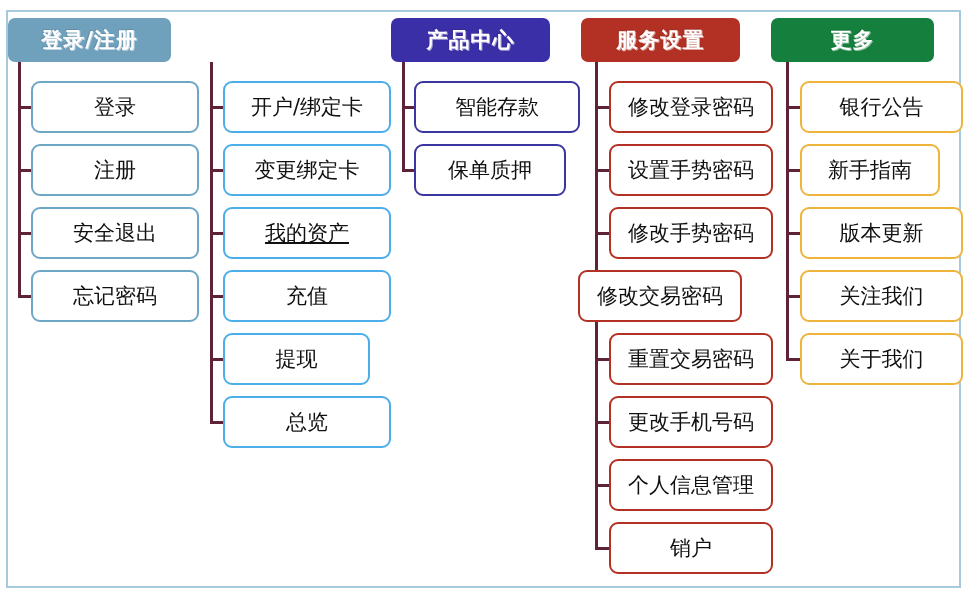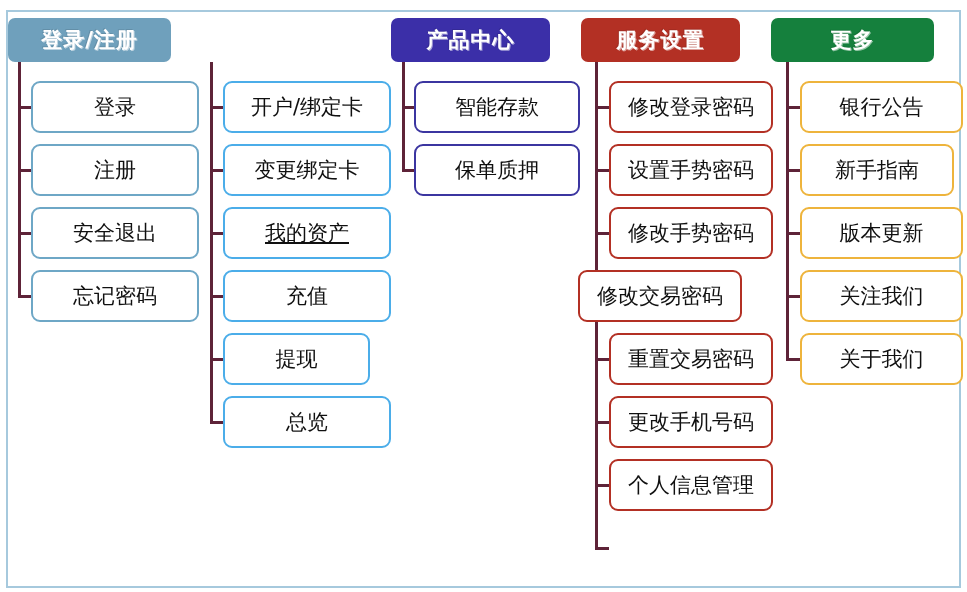--- a/index.html
+++ b/index.html
@@ -124,48 +124,49 @@
         <div class="leaf" style="left: 223px; top: 333px; width: 147px; border-color: rgb(75, 173, 233);">提现</div>
         <div class="branch" style="left: 210px; top: 421px; width: 13px; background: rgb(94, 35, 56);"></div>
         <div class="leaf" style="left: 223px; top: 396px; width: 168px; border-color: rgb(75, 173, 233);">总览</div>
       </div>
       <div class="column c3" style="left: 0px;">
         <div class="col-header" style="left: 391px; width: 159px; background: rgb(59, 47, 168);">产品中心</div>
         <div class="trunk" style="left: 402px; top: 62px; height: 108px; background: rgb(94, 35, 56);"></div>
         <div class="branch" style="left: 402px; top: 106px; width: 12px; background: rgb(94, 35, 56);"></div>
         <div class="leaf" style="left: 414px; top: 81px; width: 166px; border-color: rgb(59, 53, 160);">智能存款</div>
         <div class="branch" style="left: 402px; top: 169px; width: 12px; background: rgb(94, 35, 56);"></div>
-        <div class="leaf" style="left: 414px; top: 144px; width: 166px; border-color: rgb(59, 53, 160);">保单质押</div>
+        <div class="leaf" style="left: 414px; top: 144px; width: 152px; border-color: rgb(59, 53, 160);">保单质押</div>
       </div>
       <div class="column c4" style="left: 0px;">
         <div class="col-header" style="left: 581px; width: 159px; background: rgb(179, 48, 36);">服务设置</div>
         <div class="trunk" style="left: 595px; top: 62px; height: 486px; background: rgb(94, 35, 56);"></div>
         <div class="branch" style="left: 595px; top: 106px; width: 14px; background: rgb(94, 35, 56);"></div>
         <div class="leaf" style="left: 609px; top: 81px; width: 164px; border-color: rgb(179, 48, 36);">修改登录密码</div>
         <div class="branch" style="left: 595px; top: 169px; width: 14px; background: rgb(94, 35, 56);"></div>
         <div class="leaf" style="left: 609px; top: 144px; width: 164px; border-color: rgb(179, 48, 36);">设置手势密码</div>
         <div class="branch" style="left: 595px; top: 232px; width: 14px; background: rgb(94, 35, 56);"></div>
         <div class="leaf" style="left: 609px; top: 207px; width: 164px; border-color: rgb(179, 48, 36);">修改手势密码</div>
         <div class="branch" style="left: 595px; top: 295px; width: 14px; background: rgb(94, 35, 56);"></div>
         <div class="leaf" style="left: 578px; top: 270px; width: 164px; border-color: rgb(179, 48, 36);">修改交易密码</div>
         <div class="branch" style="left: 595px; top: 358px; width: 14px; background: rgb(94, 35, 56);"></div>
         <div class="leaf" style="left: 609px; top: 333px; width: 164px; border-color: rgb(179, 48, 36);">重置交易密码</div>
         <div class="branch" style="left: 595px; top: 421px; width: 14px; background: rgb(94, 35, 56);"></div>
         <div class="leaf" style="left: 609px; top: 396px; width: 164px; border-color: rgb(179, 48, 36);">更改手机号码</div>
         <div class="branch" style="left: 595px; top: 484px; width: 14px; background: rgb(94, 35, 56);"></div>
         <div class="leaf" style="left: 609px; top: 459px; width: 164px; border-color: rgb(179, 48, 36);">个人信息管理</div>
         <div class="branch" style="left: 595px; top: 547px; width: 14px; background: rgb(94, 35, 56);"></div>
+        <div class="leaf" style="left: 609px; top: 522px; width: 164px; border-color: rgb(179, 48, 36);">销户</div>
       </div>
       <div class="column c5" style="left: 0px;">
         <div class="col-header" style="left: 771px; width: 163px; background: #15803d;">更多</div>
         <div class="trunk" style="left: 786px; top: 62px; height: 297px; background: rgb(94, 35, 56);"></div>
         <div class="branch" style="left: 786px; top: 106px; width: 14px; background: rgb(94, 35, 56);"></div>
         <div class="leaf" style="left: 800px; top: 81px; width: 163px; border-color: rgb(238, 180, 60);">银行公告</div>
         <div class="branch" style="left: 786px; top: 169px; width: 14px; background: rgb(94, 35, 56);"></div>
-        <div class="leaf" style="left: 800px; top: 144px; width: 154px; border-color: rgb(238, 180, 60);">新手指南</div>
+        <div class="leaf" style="left: 800px; top: 144px; width: 140px; border-color: rgb(238, 180, 60);">新手指南</div>
         <div class="branch" style="left: 786px; top: 232px; width: 14px; background: rgb(94, 35, 56);"></div>
         <div class="leaf" style="left: 800px; top: 207px; width: 163px; border-color: rgb(238, 180, 60);">版本更新</div>
         <div class="branch" style="left: 786px; top: 295px; width: 14px; background: rgb(94, 35, 56);"></div>
         <div class="leaf" style="left: 800px; top: 270px; width: 163px; border-color: rgb(238, 180, 60);">关注我们</div>
         <div class="branch" style="left: 786px; top: 358px; width: 14px; background: rgb(94, 35, 56);"></div>
         <div class="leaf" style="left: 800px; top: 333px; width: 163px; border-color: rgb(238, 180, 60);">关于我们</div>
       </div>
     </div>
 </div>
 

